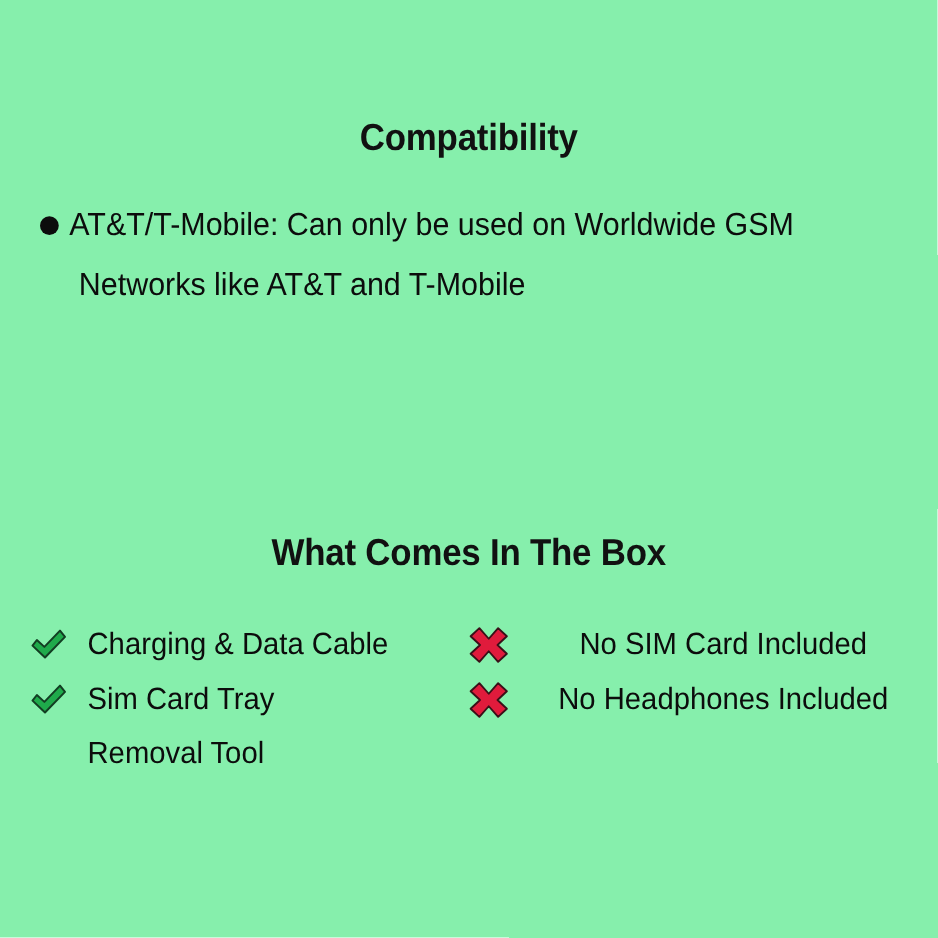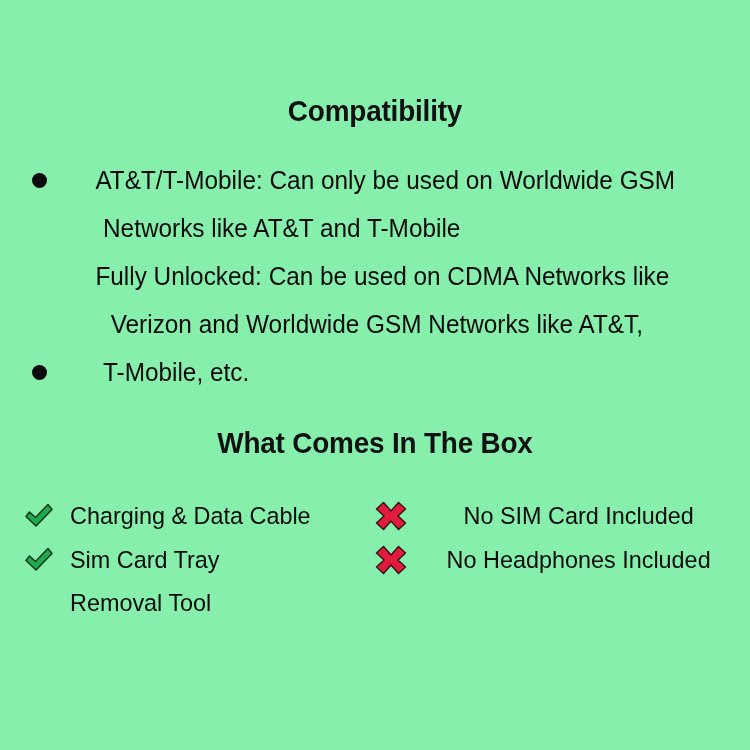--- a/index.html
+++ b/index.html
@@ -44,21 +44,20 @@
   
   .bullet-list {
     position: absolute;
     top: 156px;
     left: 0;
     width: 750px;
   }
   .bullet-item {
     position: relative;
     min-height: 48px;
-    padding-left: 40px;
   }
   .bullet-line {
     display: block;
     font-size: 25.5px;
     line-height: 48px;
     white-space: nowrap;
     transform: scaleX(0.955);
     transform-origin: left center;
     color: #0c0c0c;
   }
@@ -131,26 +130,20 @@
   <div id="title-compatibility" class="section-title">Compatibility</div>
 
   <div class="bullet-list">
 
     <div class="bullet-item">
       <span class="bullet-dot"></span>
       <span class="bullet-line first">AT&amp;T/T-Mobile: Can only be used on Worldwide GSM</span>
       <span class="bullet-line cont">Networks like AT&amp;T and T-Mobile</span>
     </div>
 
-    <div class="bullet-item">
-      <span class="bullet-dot" style="top:113px;"></span>
-      <span class="bullet-line first">Fully Unlocked: Can be used on CDMA Networks like</span>
-      <span class="bullet-line cont deep">Verizon and Worldwide GSM Networks like AT&amp;T,</span>
-      <span class="bullet-line cont">T-Mobile, etc.</span>
-    </div>
 
   </div>
 
   <div id="title-box" class="section-title">What Comes In The Box</div>
 
   <div class="box-items">
 
     <div class="box-col left">
 
       <div class="box-row">

